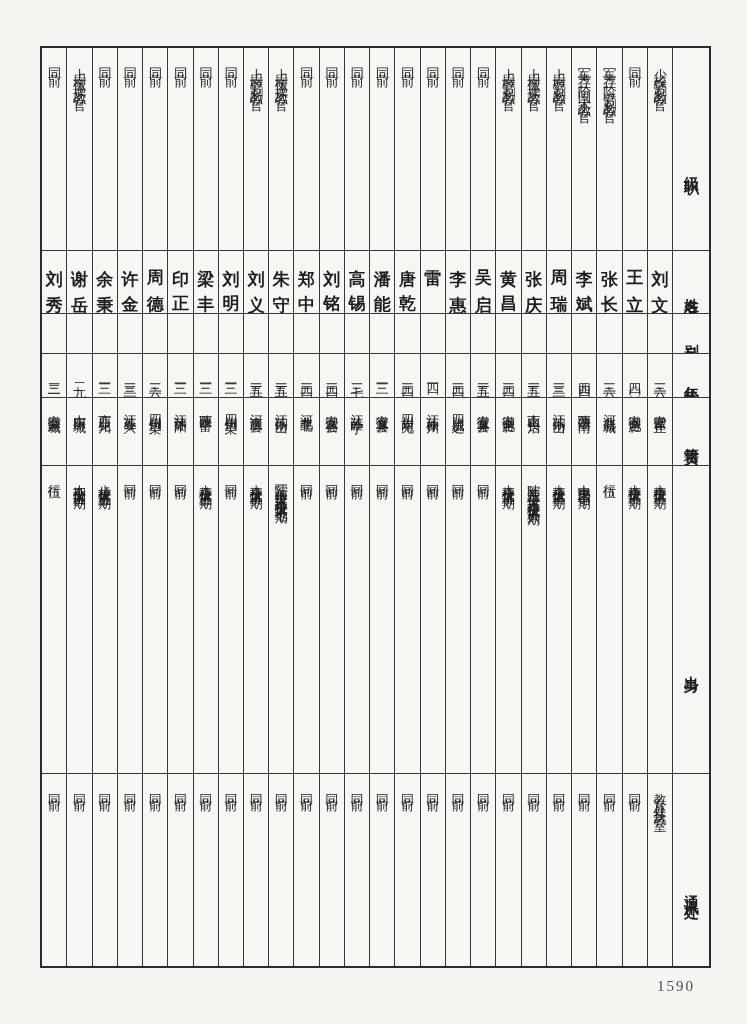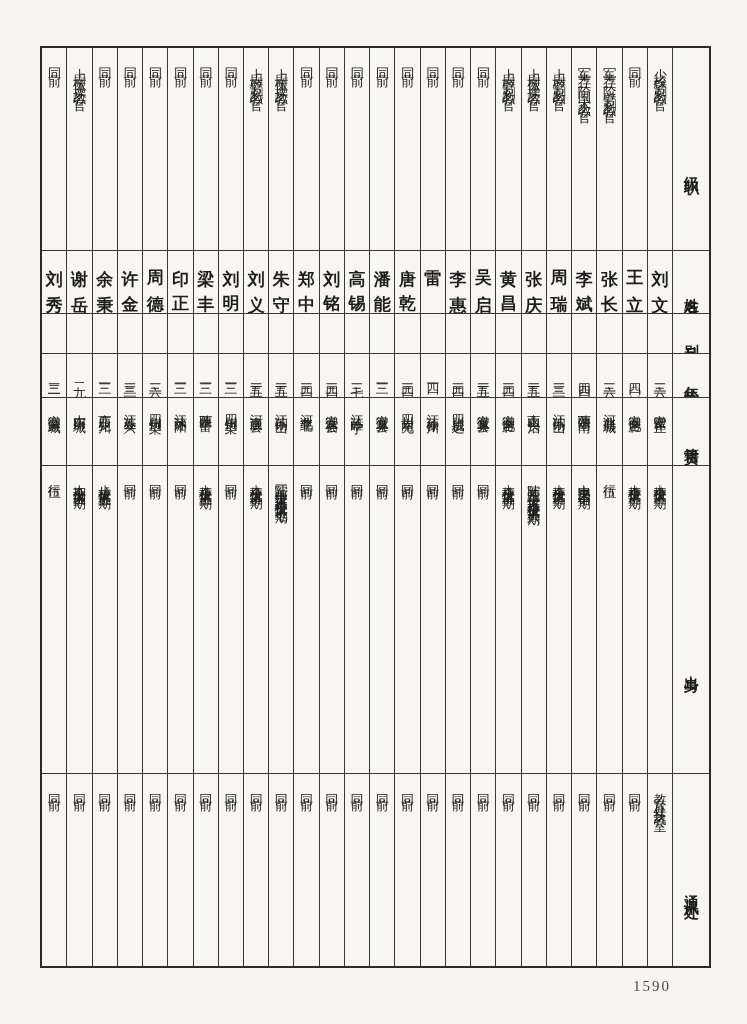--- a/index.html
+++ b/index.html
@@ -58,21 +58,21 @@
   .hv-rank   {letter-spacing:42px;padding-top:42px;}
   .hv-name   {letter-spacing:10px;padding-top:10px;}
   .hv-alias  {letter-spacing:3px;padding-top:3px;}
   .hv-age    {letter-spacing:3px;padding-top:3px;}
   .hv-native {letter-spacing:12px;padding-top:12px;}
   .hv-origin {letter-spacing:92px;padding-top:92px;}
   .hv-contact{letter-spacing:40px;padding-top:40px;}
   .col.hdr .c-name .vtext{height:auto;text-align:start;text-align-last:auto;}
   
   .page-number{
-    position:absolute;right:76px;top:978px;
+    position:absolute;right:52px;top:978px;
     font-size:15px;letter-spacing:2px;color:#4b4b4b;
     font-family:"Liberation Serif","DejaVu Serif",serif;
   }
 </style>
 </head>
 <body>
 
 <div class="scan-page">
 
   <div class="rtable">

